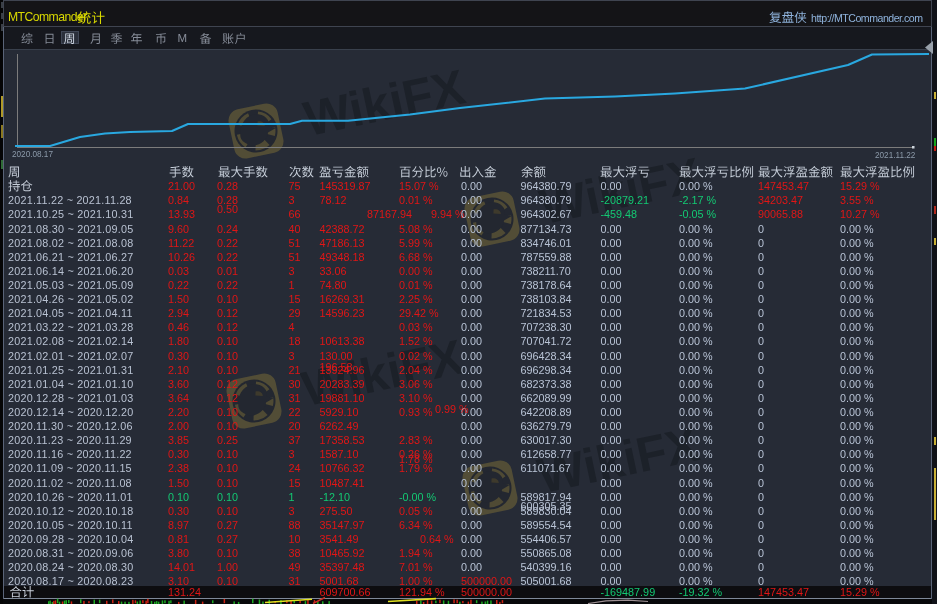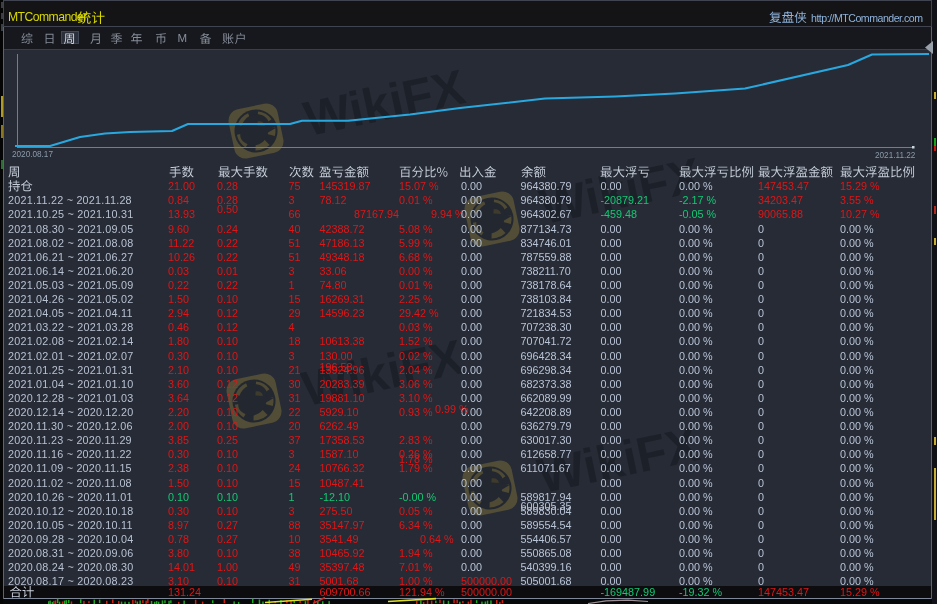--- a/index.html
+++ b/index.html
@@ -76,21 +76,21 @@
 <span class="n" style="left:461px;top:195.31px;color:#b9c4d6;">0.00</span>
 <span class="n" style="left:520.5px;top:195.31px;color:#b9c4d6;">964380.79</span>
 <span class="n" style="left:600.5px;top:195.31px;color:#13c973;">-20879.21</span>
 <span class="n" style="left:679px;top:195.31px;color:#13c973;">-2.17 %</span>
 <span class="n" style="left:758px;top:195.31px;color:#e11616;">34203.47</span>
 <span class="n" style="left:840px;top:195.31px;color:#e11616;">3.55 %</span>
 <span class="d" style="left:8px;top:209.42px;color:#b9c2d2;">2021.10.25 ~ 2021.10.31</span>
 <span class="n" style="left:168px;top:209.42px;color:#e11616;">13.93</span>
 <span class="n" style="left:217px;top:196px;color:#e11616;margin-top:8px;">0.50</span>
 <span class="n" style="left:288.5px;top:209.42px;color:#e11616;">66</span>
-<span class="n" style="left:307px;top:209.42px;color:#e11616;padding-left:47px;">87167.94</span>
+<span class="n" style="left:320px;top:209.42px;color:#e11616;padding-left:47px;">87167.94</span>
 <span class="n" style="left:399px;top:209.42px;color:#e11616;margin-left:32px;">9.94 %</span>
 <span class="n" style="left:461px;top:209.42px;color:#b9c4d6;">0.00</span>
 <span class="n" style="left:520.5px;top:209.42px;color:#b9c4d6;">964302.67</span>
 <span class="n" style="left:600.5px;top:209.42px;color:#13c973;">-459.48</span>
 <span class="n" style="left:679px;top:209.42px;color:#13c973;">-0.05 %</span>
 <span class="n" style="left:758px;top:209.42px;color:#e11616;">90065.88</span>
 <span class="n" style="left:840px;top:209.42px;color:#e11616;">10.27 %</span>
 <span class="d" style="left:8px;top:223.53px;color:#b9c2d2;">2021.08.30 ~ 2021.09.05</span>
 <span class="n" style="left:168px;top:223.53px;color:#e11616;">9.60</span>
 <span class="n" style="left:217px;top:223.53px;color:#e11616;">0.24</span>
@@ -349,21 +349,21 @@
 <span class="n" style="left:288.5px;top:519.84px;color:#e11616;">88</span>
 <span class="n" style="left:319.5px;top:519.84px;color:#e11616;">35147.97</span>
 <span class="n" style="left:399px;top:519.84px;color:#e11616;">6.34 %</span>
 <span class="n" style="left:461px;top:519.84px;color:#b9c4d6;">0.00</span>
 <span class="n" style="left:520.5px;top:519.84px;color:#b9c4d6;">589554.54</span>
 <span class="n" style="left:600.5px;top:519.84px;color:#b9c4d6;">0.00</span>
 <span class="n" style="left:679px;top:519.84px;color:#b9c4d6;">0.00 %</span>
 <span class="n" style="left:758px;top:519.84px;color:#b9c4d6;">0</span>
 <span class="n" style="left:840px;top:519.84px;color:#b9c4d6;">0.00 %</span>
 <span class="d" style="left:8px;top:533.95px;color:#b9c2d2;">2020.09.28 ~ 2020.10.04</span>
-<span class="n" style="left:168px;top:533.95px;color:#e11616;">0.78</span>
+<span class="n" style="left:168px;top:533.95px;color:#e11616;">0.81</span>
 <span class="n" style="left:217px;top:533.95px;color:#e11616;">0.27</span>
 <span class="n" style="left:288.5px;top:533.95px;color:#e11616;">10</span>
 <span class="n" style="left:319.5px;top:533.95px;color:#e11616;">3541.49</span>
 <span class="n" style="left:420px;top:533.95px;color:#e11616;text-align:right;">0.64 %</span>
 <span class="n" style="left:461px;top:533.95px;color:#b9c4d6;">0.00</span>
 <span class="n" style="left:520.5px;top:533.95px;color:#b9c4d6;">554406.57</span>
 <span class="n" style="left:600.5px;top:533.95px;color:#b9c4d6;">0.00</span>
 <span class="n" style="left:679px;top:533.95px;color:#b9c4d6;">0.00 %</span>
 <span class="n" style="left:758px;top:533.95px;color:#b9c4d6;">0</span>
 <span class="n" style="left:840px;top:533.95px;color:#b9c4d6;">0.00 %</span>

